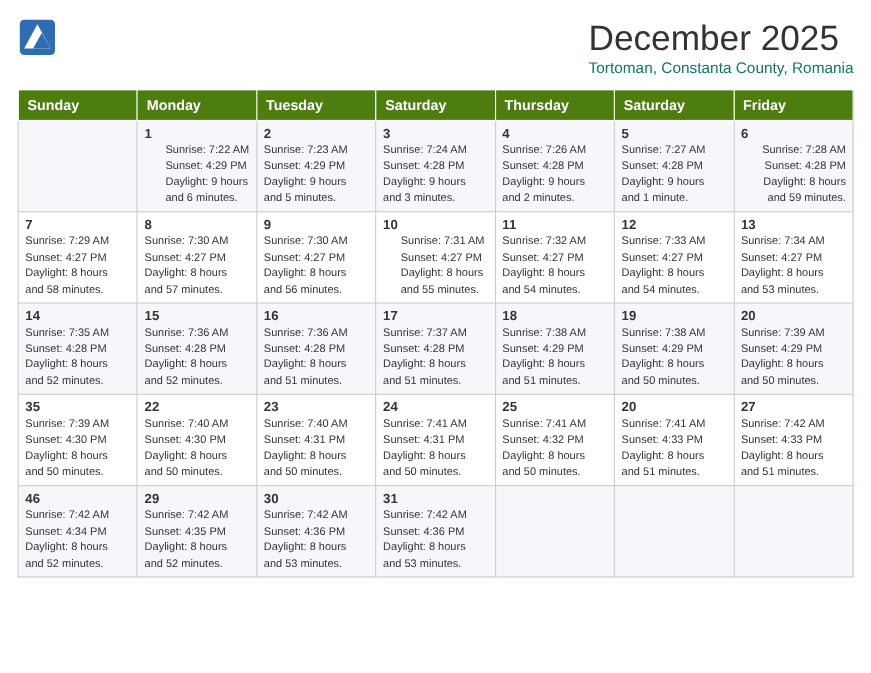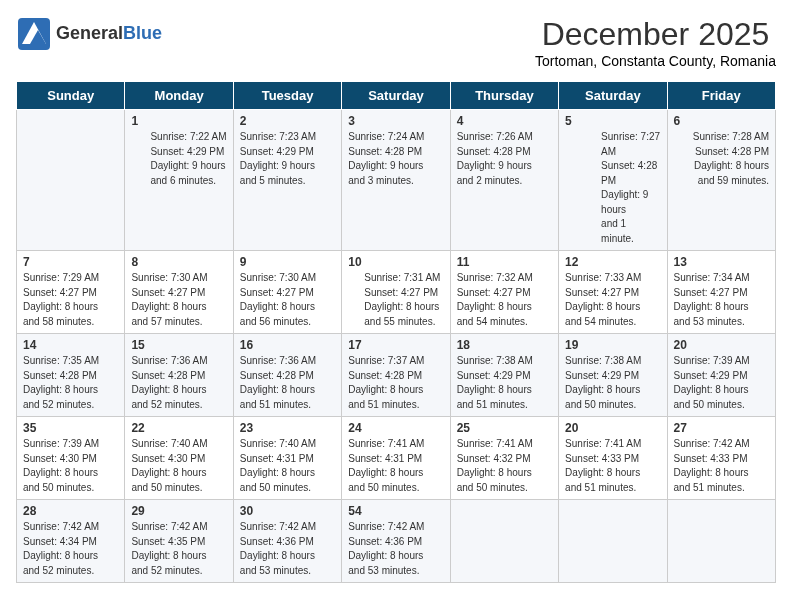--- a/index.html
+++ b/index.html
@@ -15,40 +15,40 @@
       justify-content: space-between;
       align-items: flex-start;
       margin-bottom: 12px;
     }
     .logo {
       display: flex;
       flex-direction: column;
       align-items: flex-start;
     }
     .title-section {
-      text-align: center;
+      text-align: left;
     }
     .month-title {
       font-size: 32px;
       color: #333;
       font-weight: normal;
     }
     .location-title {
       font-size: 14px;
-      color: #000000;
+      color: #0f766e;
     }
     table {
       width: 100%;
       border-collapse: collapse;
       table-layout: fixed;
     }
     thead tr th {
-      background-color: #0c4a6e;
+      background-color: #4d7c0f;
       color: #fff;
-      text-align: center;
+      text-align: left;
       padding: 6px 8px;
       font-size: 13px;
       font-weight: bold;
       border: 1px solid #fff;
     }
     tbody tr td {
       border: 1px solid #ccc;
       vertical-align: top;
       padding: 4px 6px;
       font-size: 10.5px;
@@ -77,25 +77,20 @@
 <body>
 
 <div class="header">
   <div class="logo">
     <div style="display:flex; align-items:center; gap:4px;">
       <svg width="36" height="36" viewBox="0 0 36 36">
         <rect x="2" y="2" width="32" height="32" rx="4" fill="#2e6db4"></rect>
         <polygon points="18,6 30,28 6,28" fill="white"></polygon>
         <polygon points="22,14 30,28 14,28" fill="#2e6db4"></polygon>
       </svg>
-      <div>
-        <div style="font-size:18px; font-weight:bold; line-height:1.1;">
-          <span style="color:#333;">General</span><span style="color:#2e6db4;">Blue</span>
-        </div>
-      </div>
     </div>
   </div>
   <div class="title-section">
     <div class="month-title">December 2025</div>
     <div class="location-title">Tortoman, Constanta County, Romania</div>
   </div>
 </div>
 
 <table>
   <thead>
@@ -135,21 +130,21 @@
         </td>
         <td>
           <span class="day-number">4</span>
           <div class="day-info" style="white-space: pre-line;">Sunrise: 7:26 AM
 Sunset: 4:28 PM
 Daylight: 9 hours
 and 2 minutes.</div>
         </td>
         <td>
           <span class="day-number">5</span>
-          <div class="day-info" style="white-space: pre-line; margin-left: 36px;">Sunrise: 7:27 AM
+          <div class="day-info" style="white-space: pre-line;">Sunrise: 7:27 AM
 Sunset: 4:28 PM
 Daylight: 9 hours
 and 1 minute.</div>
         </td>
         <td>
           <span class="day-number">6</span>
           <div class="day-info" style="white-space: pre-line; text-align: right;">Sunrise: 7:28 AM
 Sunset: 4:28 PM
 Daylight: 8 hours
 and 59 minutes.</div>
@@ -303,42 +298,42 @@
         <td>
           <span class="day-number">27</span>
           <div class="day-info" style="white-space: pre-line;">Sunrise: 7:42 AM
 Sunset: 4:33 PM
 Daylight: 8 hours
 and 51 minutes.</div>
         </td>
       </tr>
       <tr>
         <td>
-          <span class="day-number">28</span>
+          <span class="day-number">46</span>
           <div class="day-info" style="white-space: pre-line;">Sunrise: 7:42 AM
 Sunset: 4:34 PM
 Daylight: 8 hours
 and 52 minutes.</div>
         </td>
         <td>
           <span class="day-number">29</span>
           <div class="day-info" style="white-space: pre-line;">Sunrise: 7:42 AM
 Sunset: 4:35 PM
 Daylight: 8 hours
 and 52 minutes.</div>
         </td>
         <td>
           <span class="day-number">30</span>
           <div class="day-info" style="white-space: pre-line;">Sunrise: 7:42 AM
 Sunset: 4:36 PM
 Daylight: 8 hours
 and 53 minutes.</div>
         </td>
         <td>
-          <span class="day-number">54</span>
+          <span class="day-number">31</span>
           <div class="day-info" style="white-space: pre-line;">Sunrise: 7:42 AM
 Sunset: 4:36 PM
 Daylight: 8 hours
 and 53 minutes.</div>
         </td>
         <td></td>
         <td></td>
         <td></td>
       </tr>
     </tbody>

